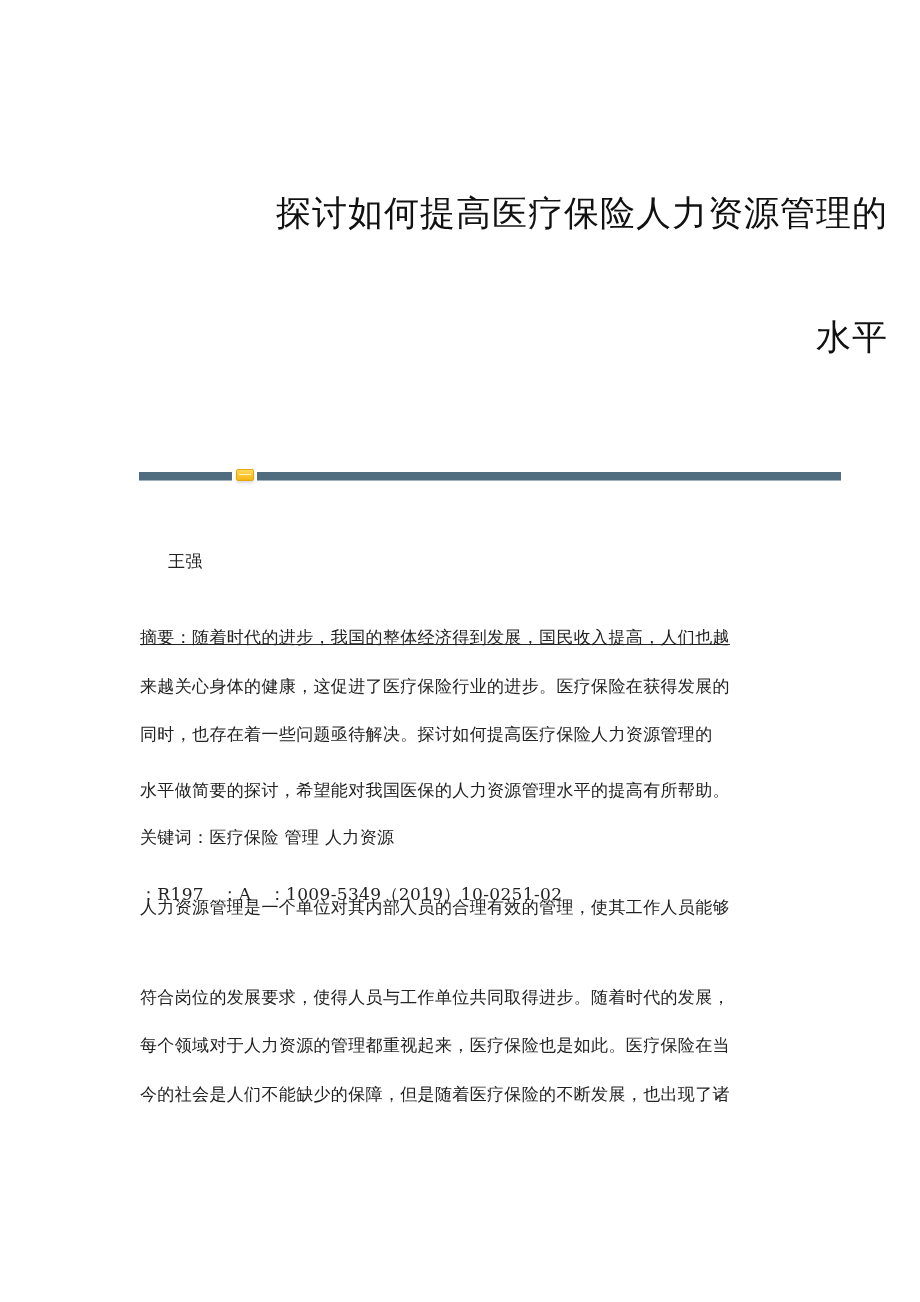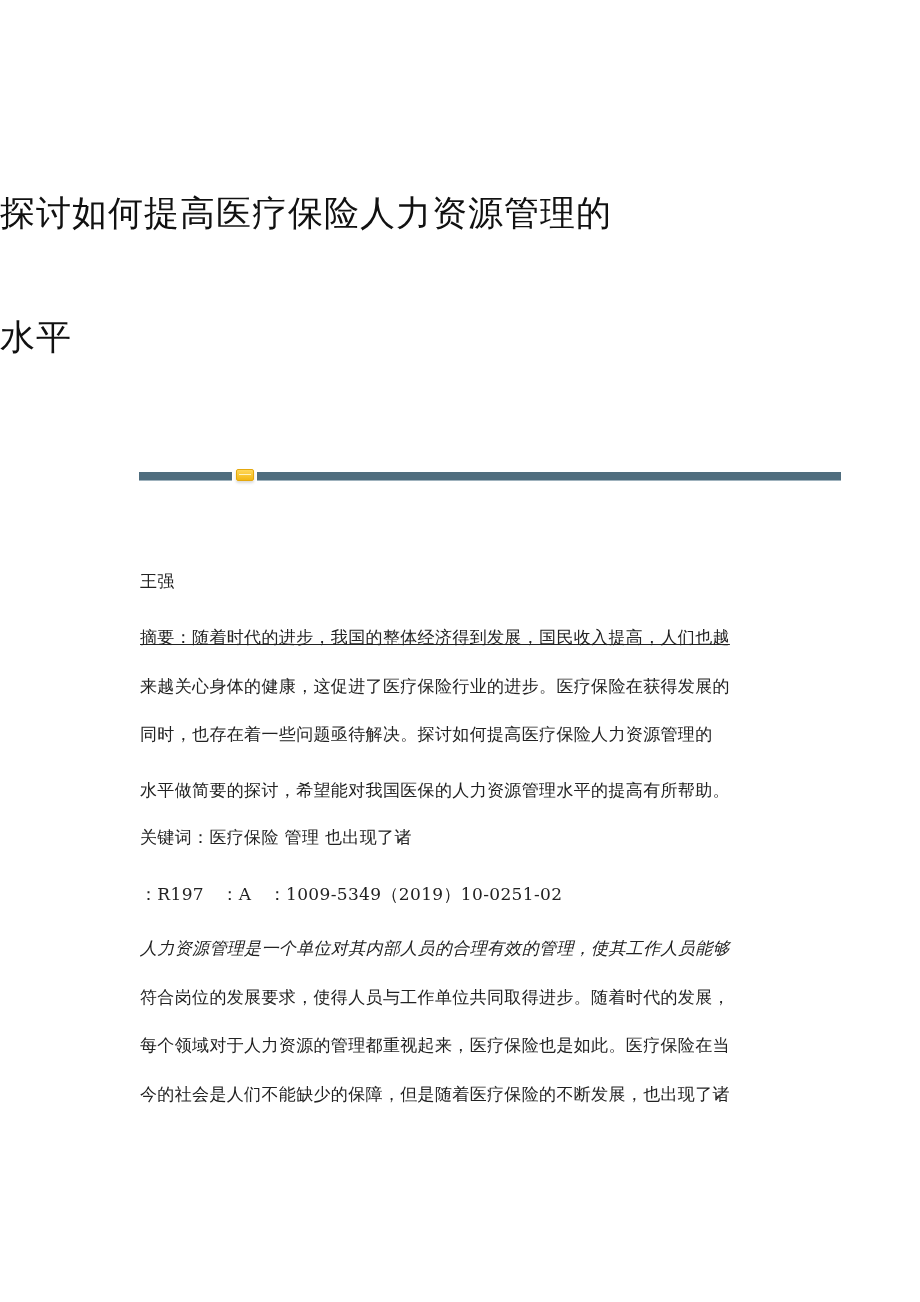--- a/index.html
+++ b/index.html
@@ -12,21 +12,21 @@
       height: 1302px;
       position: relative;
       overflow: hidden;
       font-family: "DejaVu Serif", "Liberation Serif", serif;
       color: #1a1a1a;
     }
     .title-line {
       position: absolute;
       left: 0;
       width: 888px;
-      text-align: left;
+      text-align: right;
       font-family: "DejaVu Sans", "Liberation Sans", sans-serif;
       font-size: 35px;
       color: #111111;
       letter-spacing: 1px;
       white-space: nowrap;
     }
     #title-line-1 { top: 190px; }
     #title-line-2 { top: 314px; }
 
     .divider { position: absolute; top: 472px; height: 8px; }
@@ -68,31 +68,31 @@
 <div id="title-line-2" class="title-line">水平</div>
 
 <div>
   <div class="divider" style="left:0;width:920px;">
     <div id="bar-left" class="bar"></div>
     <div id="bar-right" class="bar"></div>
   </div>
   <div id="badge"></div>
 </div>
 
-<div class="text-line" style="top:570px;">王强</div>
+<div class="text-line" style="top:550px;margin-left:28px;">王强</div>
 
 <div>
   <div class="text-line" style="top:626px;text-decoration:underline;">摘要：随着时代的进步，我国的整体经济得到发展，国民收入提高，人们也越</div>
   <div class="text-line" style="top:675px;">来越关心身体的健康，这促进了医疗保险行业的进步。医疗保险在获得发展的</div>
   <div class="text-line" style="top:723px;">同时，也存在着一些问题亟待解决。探讨如何提高医疗保险人力资源管理的</div>
   <div class="text-line" style="top:772px;margin-top:7px;">水平做简要的探讨，希望能对我国医保的人力资源管理水平的提高有所帮助。</div>
 </div>
 
-<div class="text-line" style="top:826px;">关键词：医疗保险 管理 也出现了诸</div>
+<div class="text-line" style="top:826px;">关键词：医疗保险 管理 人力资源</div>
 
 <div class="text-line mono" style="top:883px;">：R197　：A　：1009-5349（2019）10-0251-02</div>
 
 <div>
-  <div class="text-line" style="top:937px;font-style:italic;">人力资源管理是一个单位对其内部人员的合理有效的管理，使其工作人员能够</div>
+  <div class="text-line" style="top:896px;">人力资源管理是一个单位对其内部人员的合理有效的管理，使其工作人员能够</div>
   <div class="text-line" style="top:986px;font-family:Liberation Mono, monospace;">符合岗位的发展要求，使得人员与工作单位共同取得进步。随着时代的发展，</div>
   <div class="text-line" style="top:1034px;">每个领域对于人力资源的管理都重视起来，医疗保险也是如此。医疗保险在当</div>
   <div class="text-line" style="top:1083px;">今的社会是人们不能缺少的保障，但是随着医疗保险的不断发展，也出现了诸</div>
 </div>
 
 </body></html>

